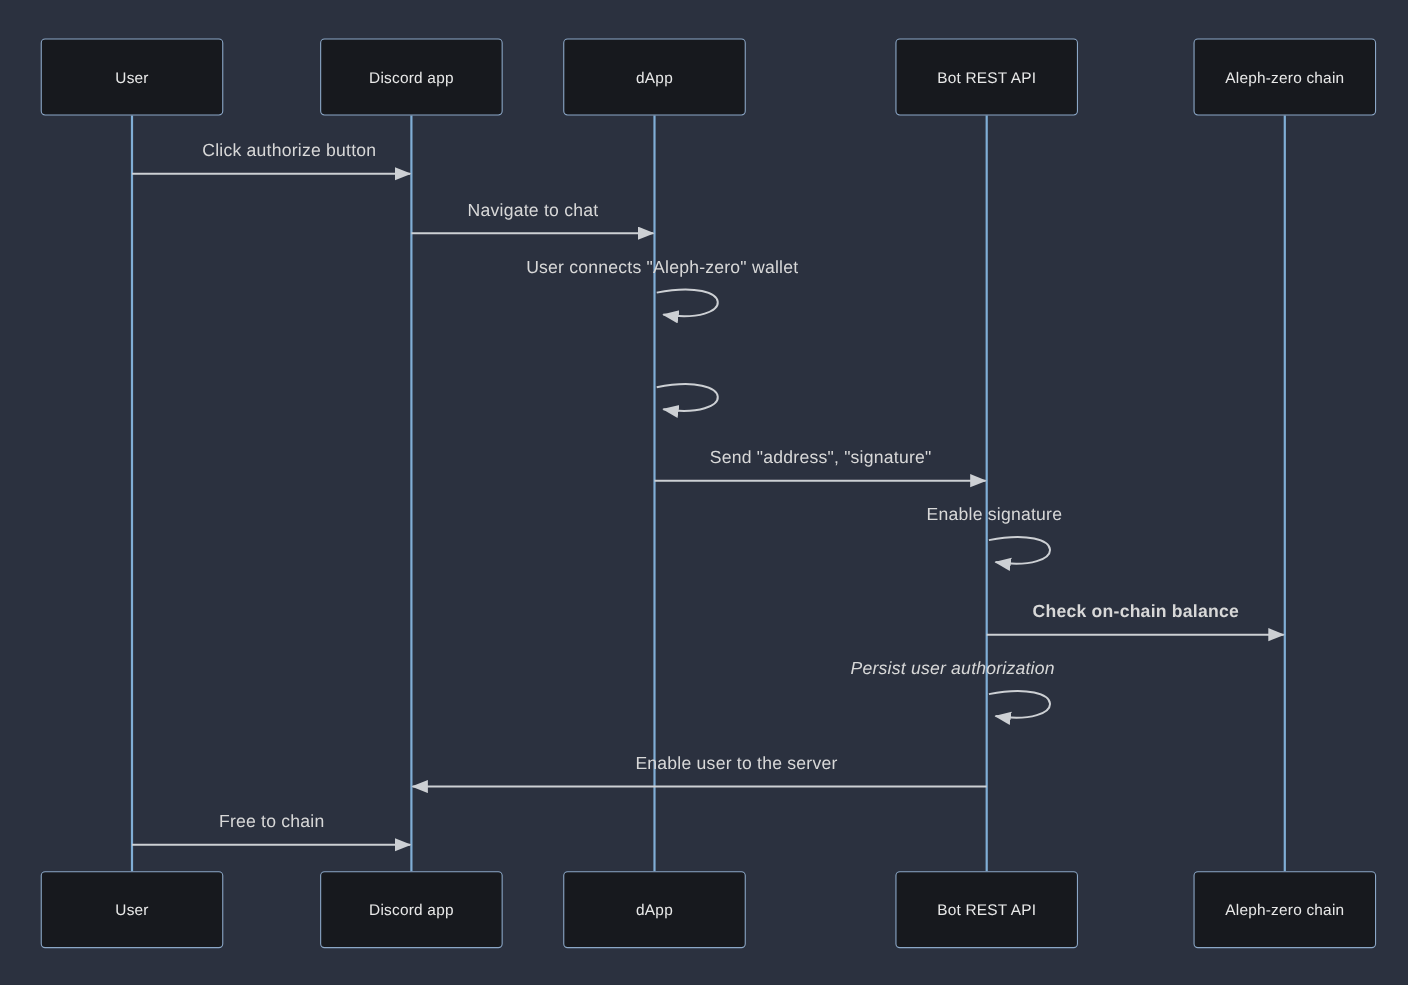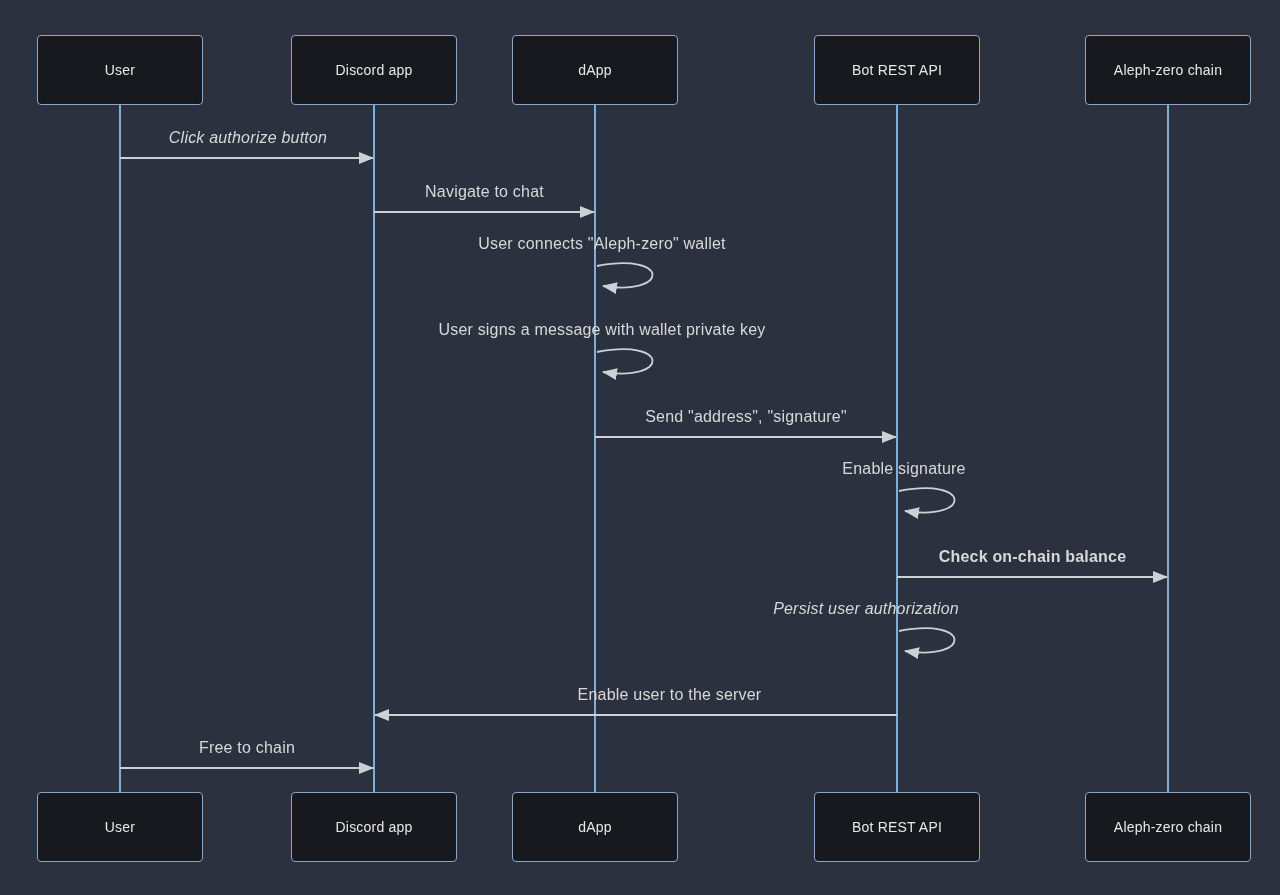--- a/index.html
+++ b/index.html
@@ -70,24 +70,23 @@
       <path d="M 597,266 C 670,252 670,296 603,286" fill="none" stroke="#cdd0d4" stroke-width="1.8" marker-end="url(#arrowhead)"></path>
       <path d="M 597,352 C 670,338 670,382 603,372" fill="none" stroke="#cdd0d4" stroke-width="1.8" marker-end="url(#arrowhead)"></path>
       <line x1="595" y1="437" x2="896" y2="437" stroke="#cdd0d4" stroke-width="1.8" marker-end="url(#arrowhead)"></line>
       <path d="M 899,491 C 972,477 972,521 905,511" fill="none" stroke="#cdd0d4" stroke-width="1.8" marker-end="url(#arrowhead)"></path>
       <line x1="897" y1="577" x2="1167" y2="577" stroke="#cdd0d4" stroke-width="1.8" marker-end="url(#arrowhead)"></line>
       <path d="M 899,631 C 972,617 972,661 905,651" fill="none" stroke="#cdd0d4" stroke-width="1.8" marker-end="url(#arrowhead)"></path>
       <line x1="897" y1="715" x2="375" y2="715" stroke="#cdd0d4" stroke-width="1.8" marker-end="url(#arrowhead)"></line>
       <line x1="120" y1="768" x2="373" y2="768" stroke="#cdd0d4" stroke-width="1.8" marker-end="url(#arrowhead)"></line>
     </svg>
   <div id="nodes-layer">
-      <div class="msg-label" style="left: 248px; top: 128px; font-style: italic;">Click authorize button</div>
+      <div class="msg-label" style="left: 263px; top: 128px;">Click authorize button</div>
       <div class="msg-label" style="left: 484.5px; top: 182px;">Navigate to chat</div>
       <div class="msg-label" style="left: 602px; top: 234px;">User connects "Aleph-zero" wallet</div>
-      <div class="msg-label" style="left: 602px; top: 320px;">User signs a message with wallet private key</div>
       <div class="msg-label" style="left: 746px; top: 407px;">Send "address", "signature"</div>
       <div class="msg-label" style="left: 904px; top: 459px;">Enable signature</div>
       <div class="msg-label" style="left: 1032.5px; top: 547px; font-weight: bold;">Check on-chain balance</div>
       <div class="msg-label" style="left: 866px; top: 599px; font-style: italic;">Persist user authorization</div>
       <div class="msg-label" style="left: 635.5px; top: 685px; margin-left: 34px;">Enable user to the server</div>
       <div class="msg-label" style="left: 247px; top: 738px;">Free to chain</div>
       <div class="actor-box" style="left: 37px; top: 35px; width: 166px; height: 70px;">
         <span>User</span>
       </div>
       <div class="actor-box" style="left: 37px; top: 792px; width: 166px; height: 70px;">

